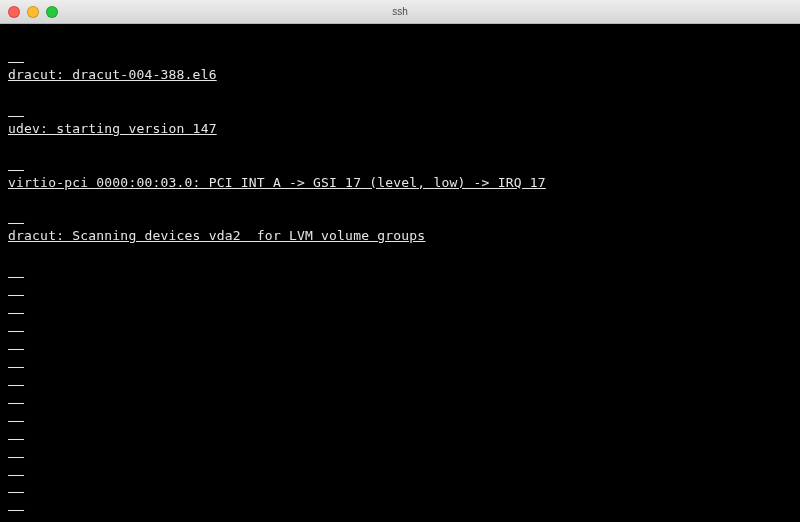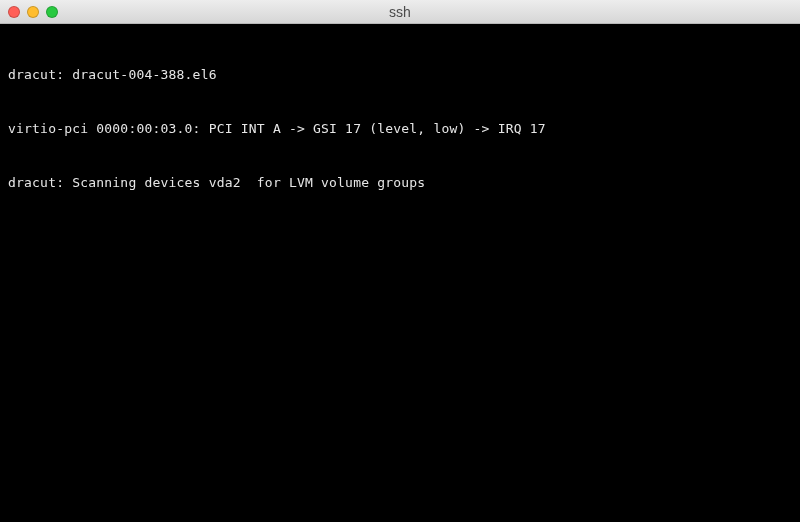--- a/index.html
+++ b/index.html
@@ -33,49 +33,51 @@
   }
   .tl.red { background: #ff5f57; }
   .tl.yellow { background: #ffbd2e; }
   .tl.green { background: #28c940; }
   .window-title {
     position: absolute;
     left: 0;
     right: 0;
     text-align: center;
     font-family: -apple-system, "Helvetica Neue", Arial, sans-serif;
-    font-size: 14px;
+    font-size: 10px;
     color: #4a4a4a;
   }
   .terminal {
     background: #000;
     padding: 6px 8px 8px 8px;
     white-space: pre-wrap;
     word-break: break-all;
     line-height: 1.38;
     letter-spacing: 0.2px;
     height: calc(100% - 24px);
     overflow: hidden;
+    text-decoration: underline;
   }
   .line { display: block; }
 </style>
 </head>
 <body>
 
 <div class="titlebar">
   <div class="traffic-lights">
     <div class="tl red"></div>
     <div class="tl yellow"></div>
     <div class="tl green"></div>
   </div>
   <div class="window-title">ssh</div>
 </div>
 
 <div class="terminal">
   <span class="line">dracut: dracut-004-388.el6</span>
+  <span class="line">udev: starting version 147</span>
   <span class="line">virtio-pci 0000:00:03.0: PCI INT A -&gt; GSI 17 (level, low) -&gt; IRQ 17</span>
   <span class="line">dracut: Scanning devices vda2  for LVM volume groups</span>
   
   
   
   
   
   
   
   

